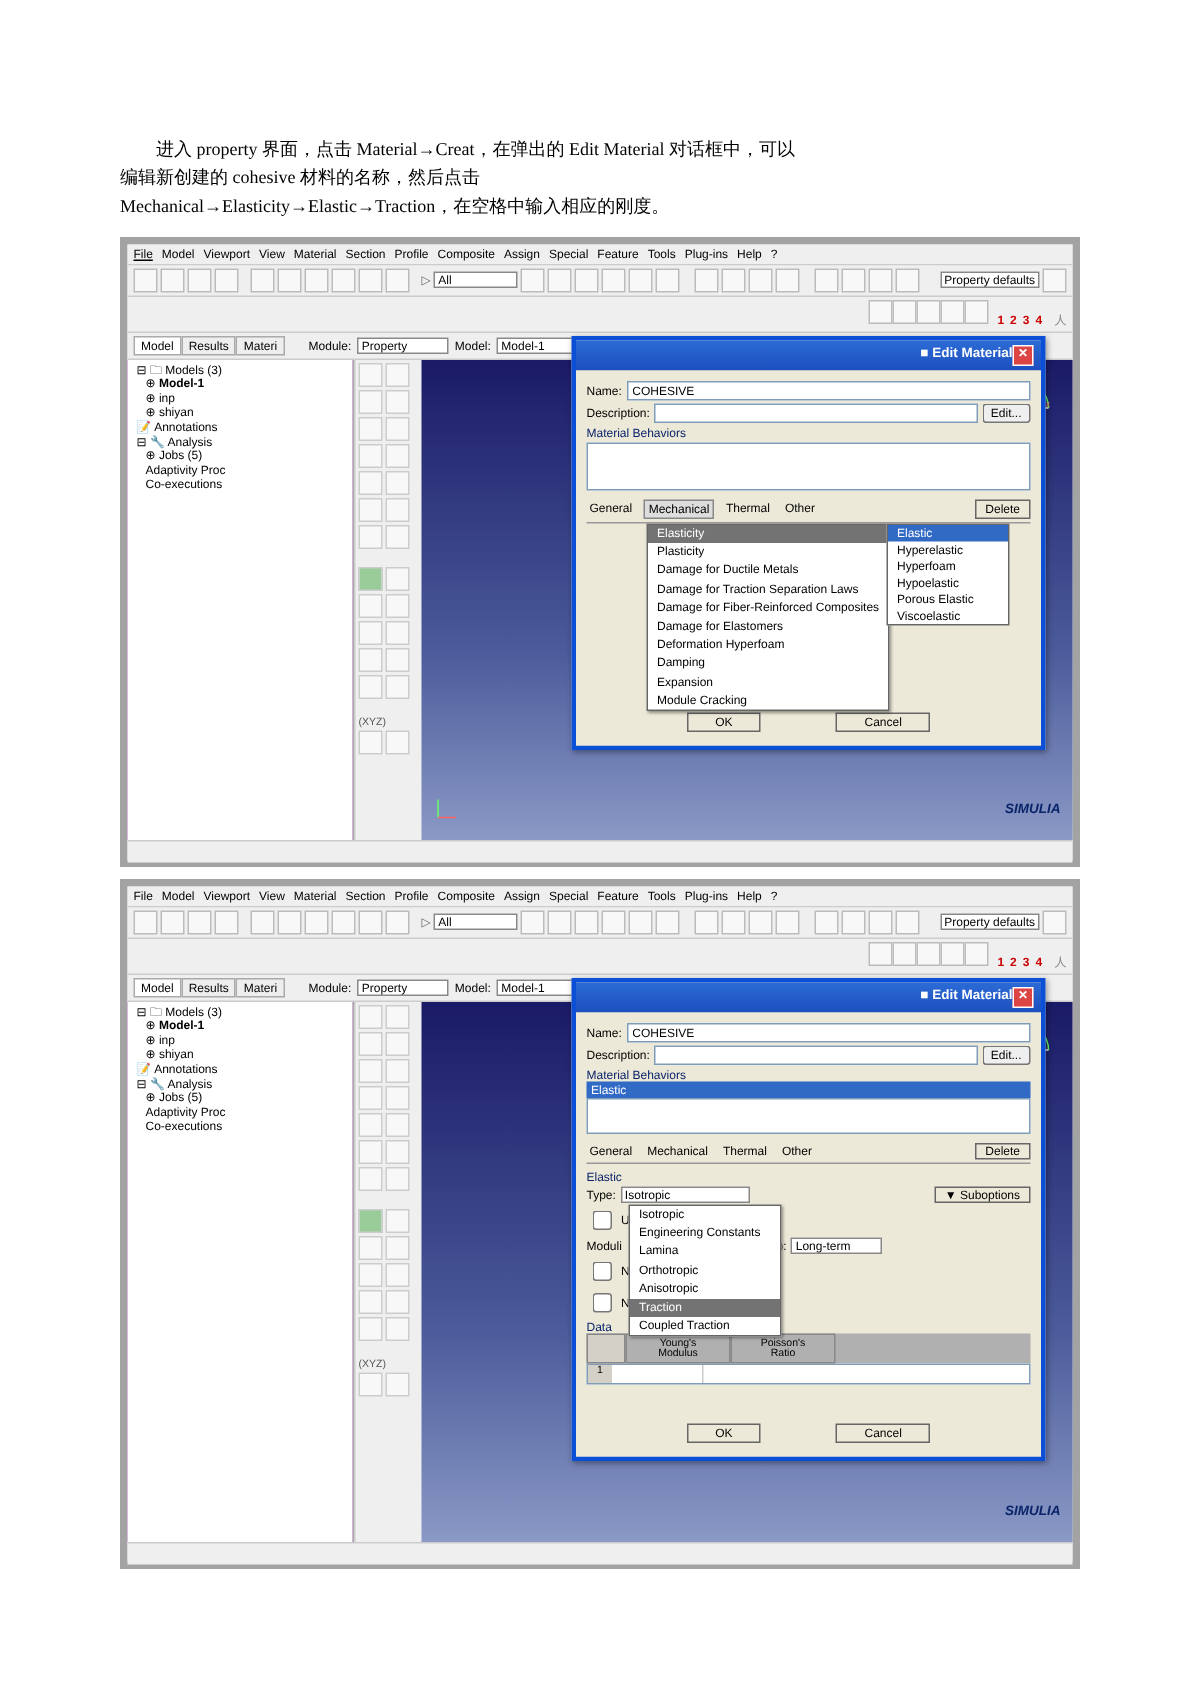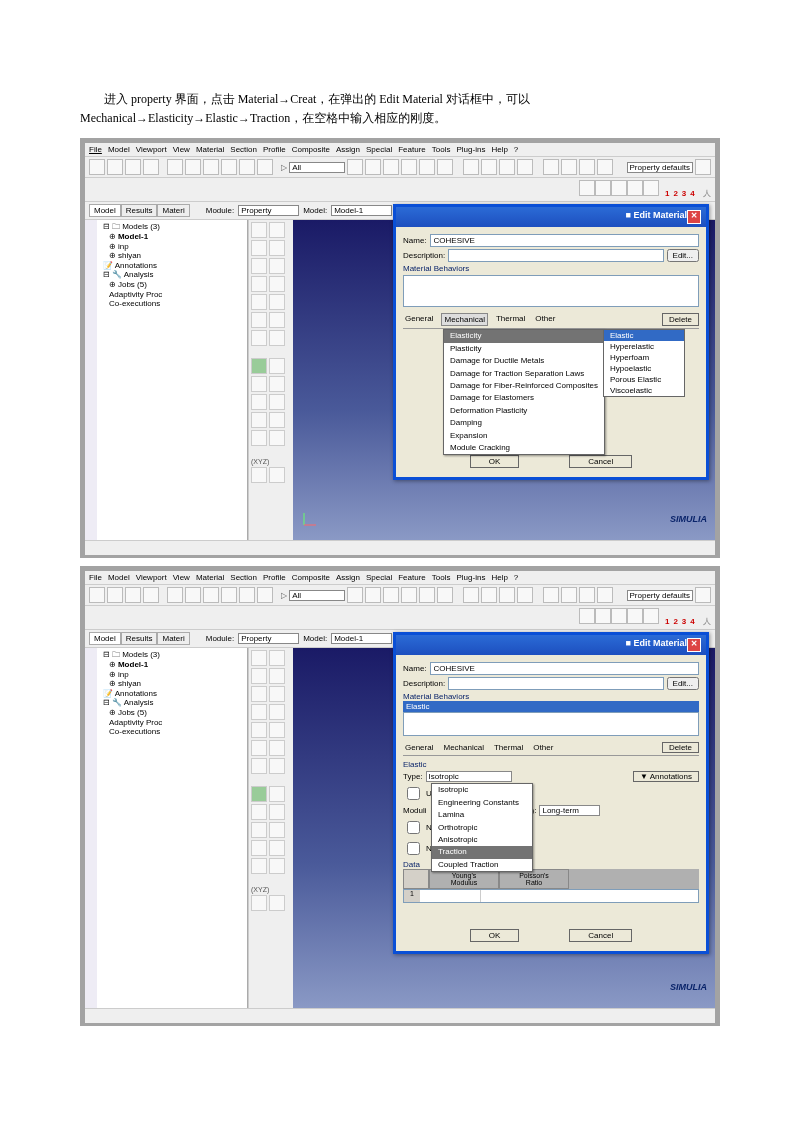--- a/index.html
+++ b/index.html
@@ -7,21 +7,21 @@
   .shot { margin:0 80px 8px 80px; border:5px solid #a3a3a3; background:#eeecf5; position:relative; font-family: Tahoma, sans-serif; font-size:8px; }
   .menubar { background:#efefef; padding:2px 4px; display:flex; gap:6px; color:#000; border-bottom:1px solid #ccc;}
   .menubar span.u { text-decoration:underline; }
   .toolbar { background:#efefef; padding:2px 4px; display:flex; gap:2px; align-items:center; border-bottom:1px solid #ccc; }
   .tbtn { width:14px; height:14px; background:#f8f8f8; border:1px solid #bbb; display:inline-block; }
   .tcombo { background:#fff; border:1px solid #888; padding:0 2px; font-size:8px; }
   .filters { background:#efefef; padding:2px 4px; text-align:right; border-bottom:1px solid #ccc; color:#555;}
   .filt-num { color:#c00; font-weight:bold; margin-left:4px;}
   .context { background:#efefef; padding:2px 4px; display:flex; gap:4px; border-bottom:1px solid #ccc; align-items:center;}
   .main { display:flex; height:320px; }
-  .leftcol { width:150px; background:#a21caf; display:flex; flex-direction:column; border-right:1px solid #aaa;margin-left:12px;}
+  .leftcol { width:150px; background:#a21caf; display:flex; flex-direction:column; border-right:1px solid #aaa;}
   .tree-tabs { display:flex; font-size:8px; background:#ddd; }
   .tree-tabs span { padding:1px 4px; border:1px solid #aaa; background:#eee; }
   .tree-tabs span.act { background:#fff; }
   .tree { background:#fff; flex:1; padding:2px; overflow:hidden; line-height:1.2; }
   .tree div { white-space:nowrap; padding-left:4px;}
   .tree .l1{padding-left:10px;}
   .palette { width:40px; background:#efefef; border-left:1px solid #ccc; padding:2px; display:flex; flex-direction:column; gap:2px; }
   .pbtn { width:14px; height:14px; border:1px solid #ccc; background:#f8f8f8; display:inline-block;}
   .prow { display:flex; gap:2px;}
   .viewport { flex:1; background:linear-gradient(#1a1a66,#4a5a9a 60%, #8a99c5); position:relative; }
@@ -53,20 +53,21 @@
   .del-btn{float:right; font-size:8px; padding:0 6px; border:1px solid #666; background:#ece9d8;}
   .subopt{float:right; font-size:8px; padding:0 6px; border:1px solid #666; background:#ece9d8; color:#000;}
   .data-hdr{display:flex; background:#b0b0b0; font-size:7px;}
   .data-hdr div{border:1px solid #888; padding:2px 4px; text-align:center;}
 </style>
 </head>
 <body>
 
 <div class="doc-text">
   <div style="text-indent:2em;">进入 property 界面，点击 Material→Creat，在弹出的 Edit  Material 对话框中，可以</div>
+  <div>编辑新创建的 cohesive 材料的名称，然后点击</div>
   <div>Mechanical→Elasticity→Elastic→Traction，在空格中输入相应的刚度。</div>
 </div>
 
 <div class="shot" style="height:410px;">
   <div class="menubar">
     <span><span class="u">File</span></span>
     <span>Model</span>
     <span>Viewport</span>
     <span>View</span>
     <span>Material</span>
@@ -249,21 +250,21 @@
             <button class="del-btn">Delete</button>
           </div>
           <div style="position:relative; height:120px; border-top:1px solid #999; margin-top:2px;">
             <div class="dropdown" style="left:40px; top:0;">
               <div class="sel">Elasticity</div>
               <div>Plasticity</div>
               <div>Damage for Ductile Metals</div>
               <div>Damage for Traction Separation Laws</div>
               <div>Damage for Fiber-Reinforced Composites</div>
               <div>Damage for Elastomers</div>
-              <div>Deformation Plasticity</div>
+              <div>Deformation Hyperfoam</div>
               <div>Damping</div>
               <div>Expansion</div>
               <div>Module Cracking</div>
             </div>
             <div class="flyout" style="left:200px; top:0;">
               <div class="sel">Elastic</div>
               <div>Hyperelastic</div>
               <div>Hyperfoam</div>
               <div>Hypoelastic</div>
               <div>Porous Elastic</div>
@@ -457,21 +458,21 @@
             <span style="flex:1"></span>
             <button class="del-btn">Delete</button>
           </div>
           <div style="border-top:1px solid #999; margin-top:2px;"></div>
           <div class="lbl-b" style="margin-top:4px">Elastic</div>
           <div style="position:relative;">
             <div class="field-row">
               <span>Type:</span>
               <span class="tcombo" style="width:80px">Isotropic</span>
               <span style="flex:1"></span>
-              <button class="subopt">▼ Annotations</button>
+              <button class="subopt">▼ Suboptions</button>
             </div>
             <div class="field-row">
                 <input type="checkbox" style="">
                 <span>Use</span>
               </div>
             <div class="field-row">
                 <span>Moduli</span>
               <span style="margin-left:82px;">sticity):</span>
               <span class="tcombo" style="width:55px">Long-term</span>
               </div>

